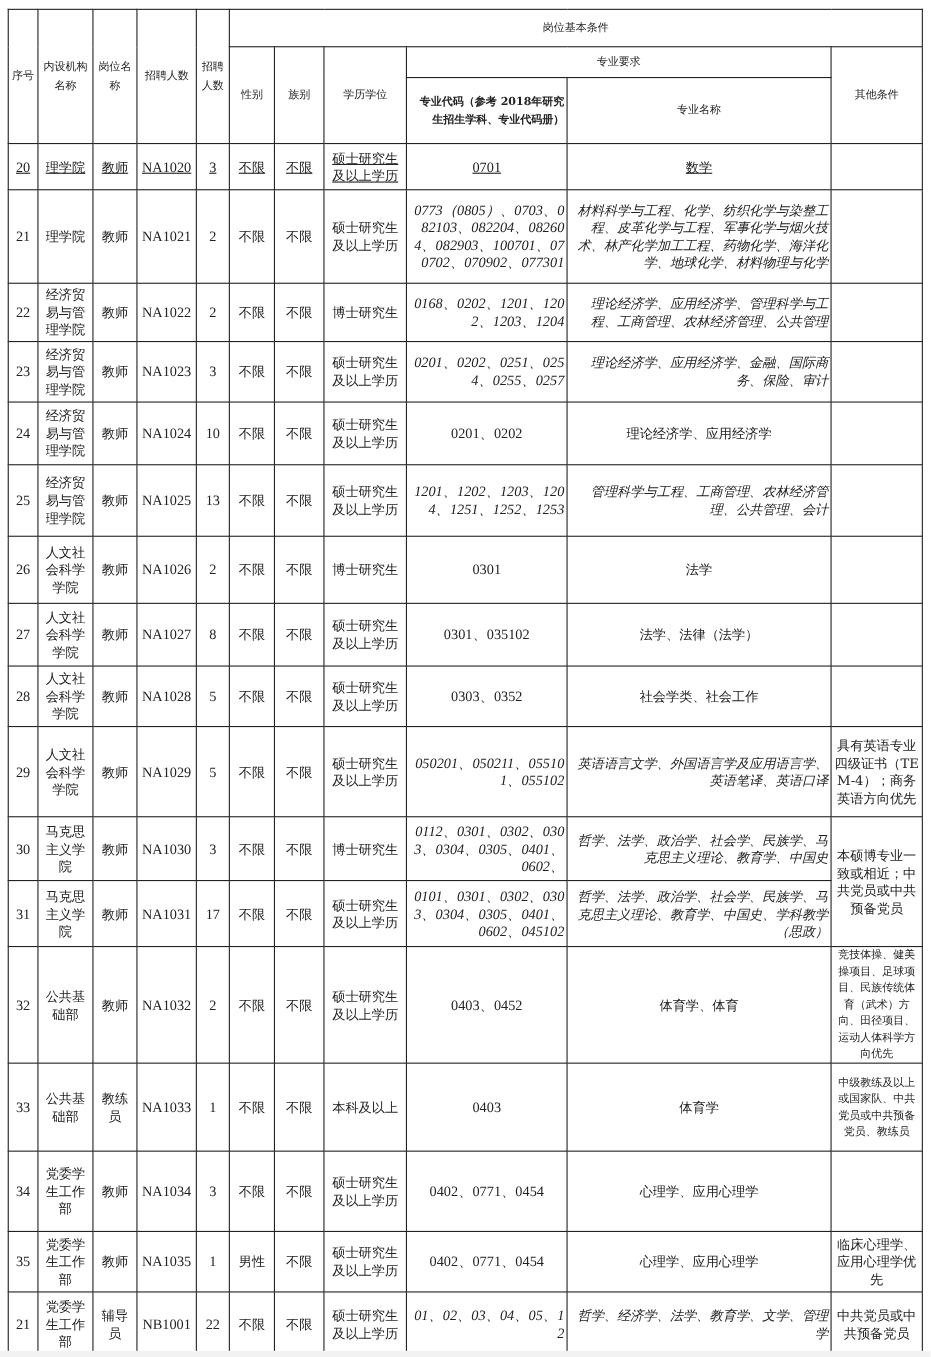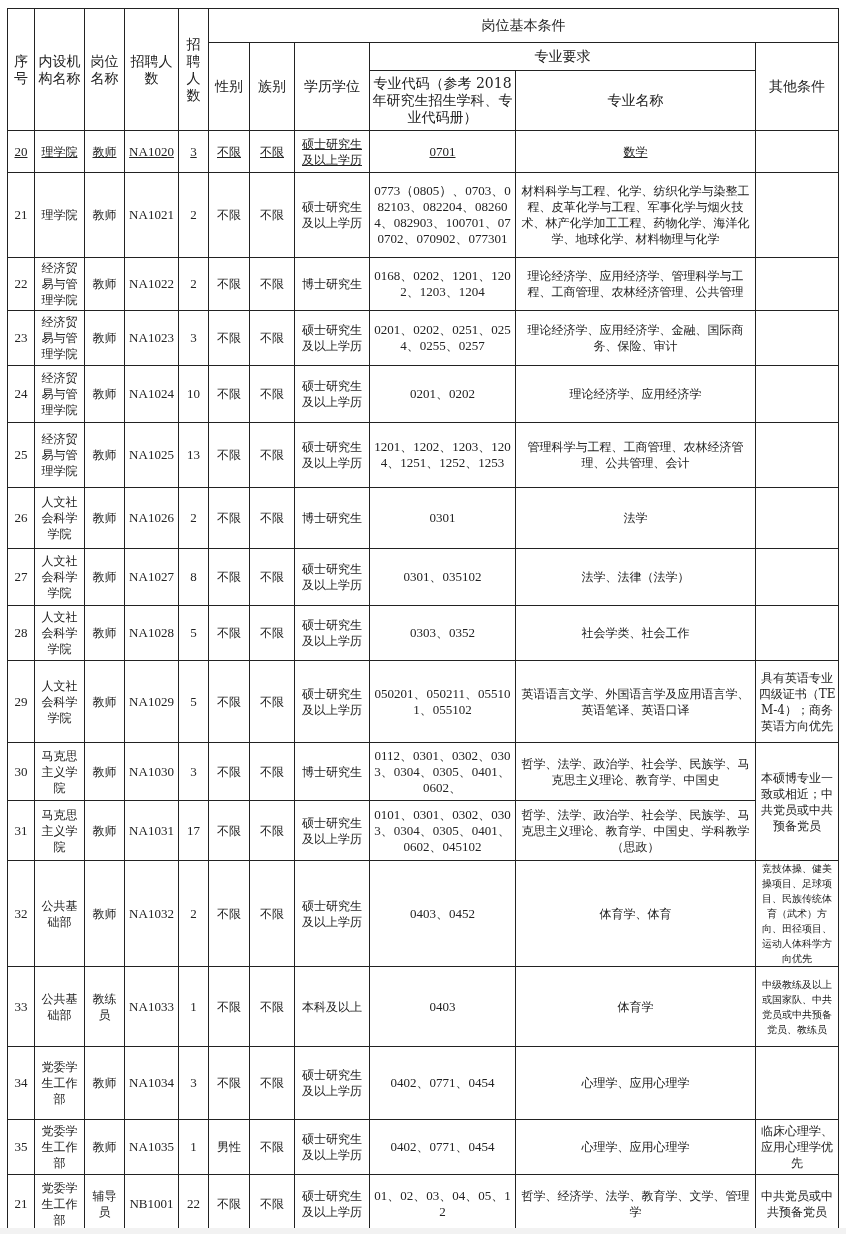--- a/index.html
+++ b/index.html
@@ -2,25 +2,25 @@
 <html><head>
 <meta charset="utf-8">
 <style>
   html, body { margin:0; padding:0; background:#ffffff; }
   body { width:846px; height:1234px; position:relative; overflow:hidden;
          font-family:"DejaVu Serif","Liberation Serif",serif; color:#222; }
   table { position:absolute; left:7px; top:8px; border-collapse:collapse;
           table-layout:fixed; width:831px; }
   td, th { border:1.5px solid #222; padding:0 2px; text-align:center; vertical-align:middle;
            font-weight:normal; font-size:12px; line-height:16px; word-break:break-all; overflow:hidden; }
-  th { font-size:14px; line-height:17px; }
-  .l { text-align:center; }
+  th { font-size:10px; line-height:17px; }
+  .l { text-align:right;font-style:italic; }
   .small { font-size:10px; line-height:15px; }
   .num { font-family:"Liberation Serif","DejaVu Serif",serif; font-size:13px; }
-  .bold { font-weight:normal; }
+  .bold { font-weight:bold;text-align:right; }
   .footer { position:absolute; left:0; top:1228px; width:846px; height:6px; background:#f2f2f2; }
 </style>
 </head>
 <body>
 
 <table>
   <colgroup>
     <col style="width:27px">
       <col style="width:50px">
       <col style="width:40px">

